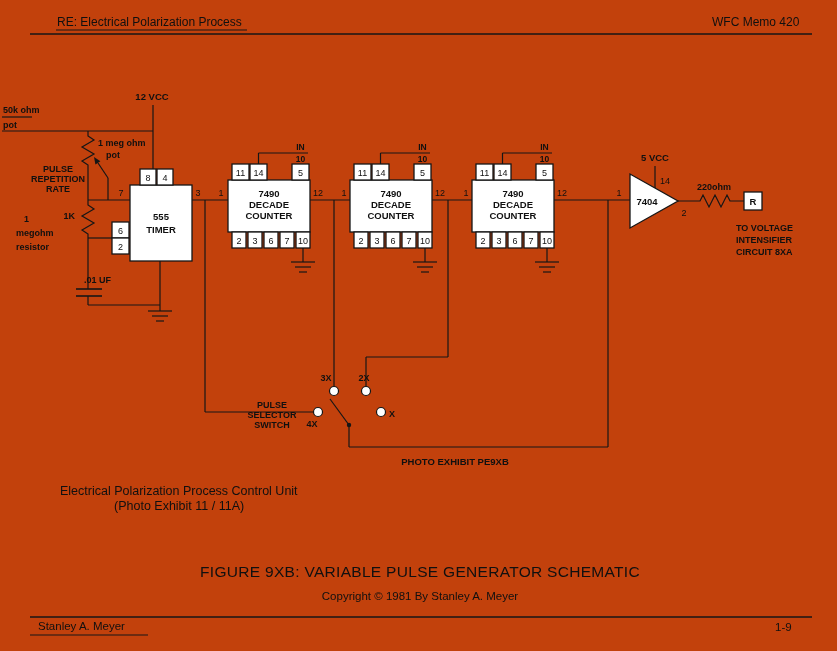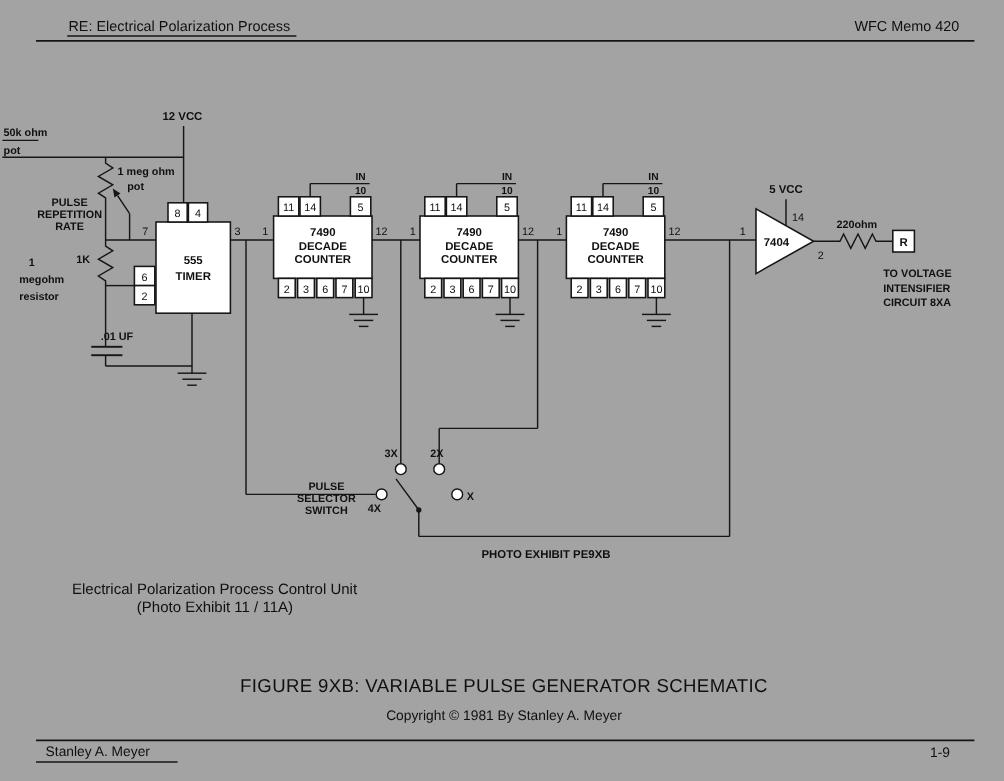--- a/index.html
+++ b/index.html
@@ -1,16 +1,16 @@
 <!DOCTYPE html>
 <html><head>
 <meta charset="utf-8">
 <style>
   html,body{margin:0;padding:0;background:#d8d8d8;}
-  #page{position:relative;width:837px;height:651px;background:#a3a3a3;font-family:"Liberation Sans","DejaVu Sans",sans-serif;}
+  #page{position:relative;width:837px;height:651px;background:#c2410c;font-family:"Liberation Sans","DejaVu Sans",sans-serif;}
   svg{display:block}
   svg text{font-family:"Liberation Sans","DejaVu Sans",sans-serif;fill:#101010;}
   .wire{stroke:#161616;stroke-width:1.2;fill:none;}
   .thick{stroke:#161616;stroke-width:1.6;fill:none;}
   .rule{stroke:#161616;stroke-width:1.5;}
   .box{stroke:#161616;stroke-width:1.3;fill:#ffffff;}
   .contact{stroke:#161616;stroke-width:1.2;fill:#ffffff;}
   .dot{fill:#161616;stroke:none;}
   .arrow{fill:#161616;stroke:none;}
   .t12{font-size:12px;}

